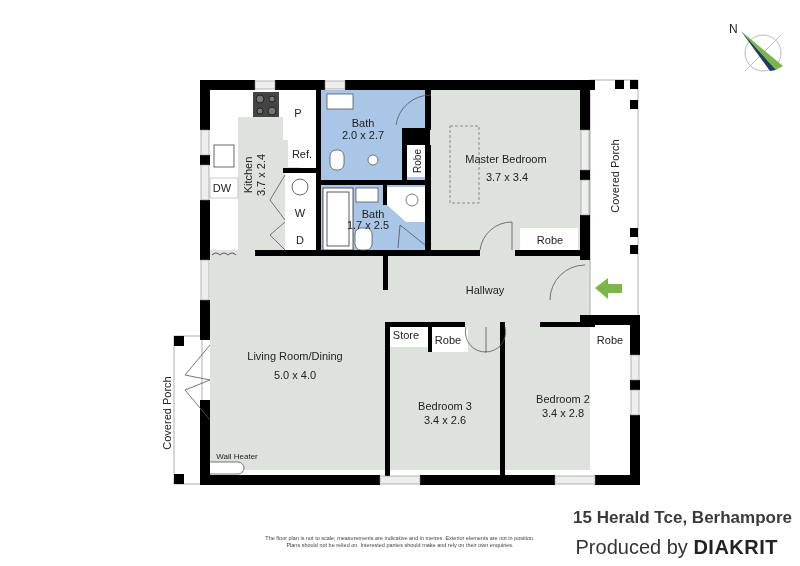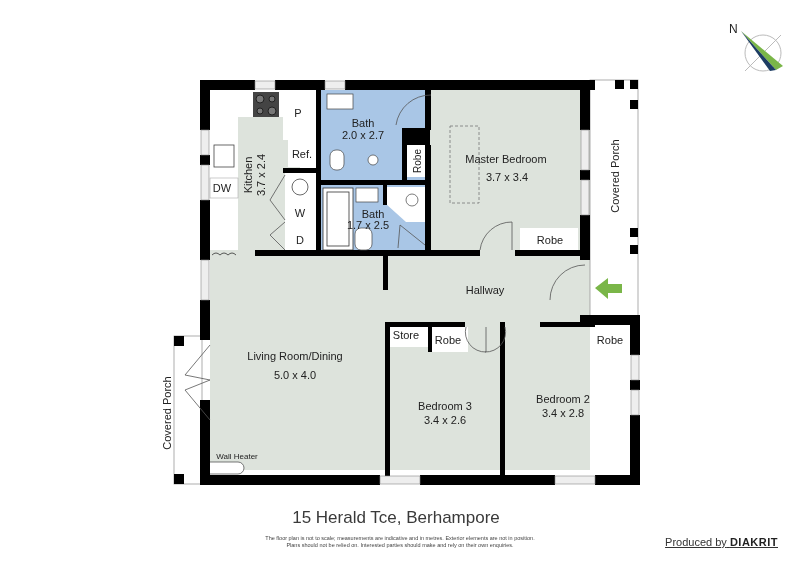--- a/index.html
+++ b/index.html
@@ -1,21 +1,21 @@
 <!DOCTYPE html>
 <html><head>
 <meta charset="utf-8">
 <style>
   html, body { margin:0; padding:0; background:#ffffff; }
   body { width:800px; height:566px; position:relative; overflow:hidden; font-family:"Liberation Sans", sans-serif; }
   #plan { position:absolute; left:0; top:0; width:800px; height:566px; }
   .lbl { font-family:"Liberation Sans", sans-serif; fill:#222; }
-  .title { position:absolute; left:0; width:792px; top:508px; text-align:center; font-size:17px; color:#3a3a3a; }
+  .title { position:absolute; left:0; width:792px; top:508px; text-align:right; font-size:17px; color:#3a3a3a;font-weight:bold; }
   .disc { position:absolute; left:0; width:800px; top:535px; text-align:center; font-size:5.5px; line-height:7px; color:#444; }
-  .prod { position:absolute; right:22px; top:536px; font-size:11px; color:#333;text-decoration:underline; }
+  .prod { position:absolute; right:22px; top:536px; font-size:20px; color:#333; }
   .prod b { font-weight:bold; letter-spacing:0.5px; color:#222; }
 </style>
 </head>
 <body>
 
 <svg id="plan" viewBox="0 0 800 566" xmlns="http://www.w3.org/2000/svg">
 
   <g>
     <circle cx="763" cy="53" r="18" fill="none" stroke="#bbb" stroke-width="1"></circle>
     <line x1="745" y1="71" x2="781" y2="35" stroke="#bbb" stroke-width="1"></line>

